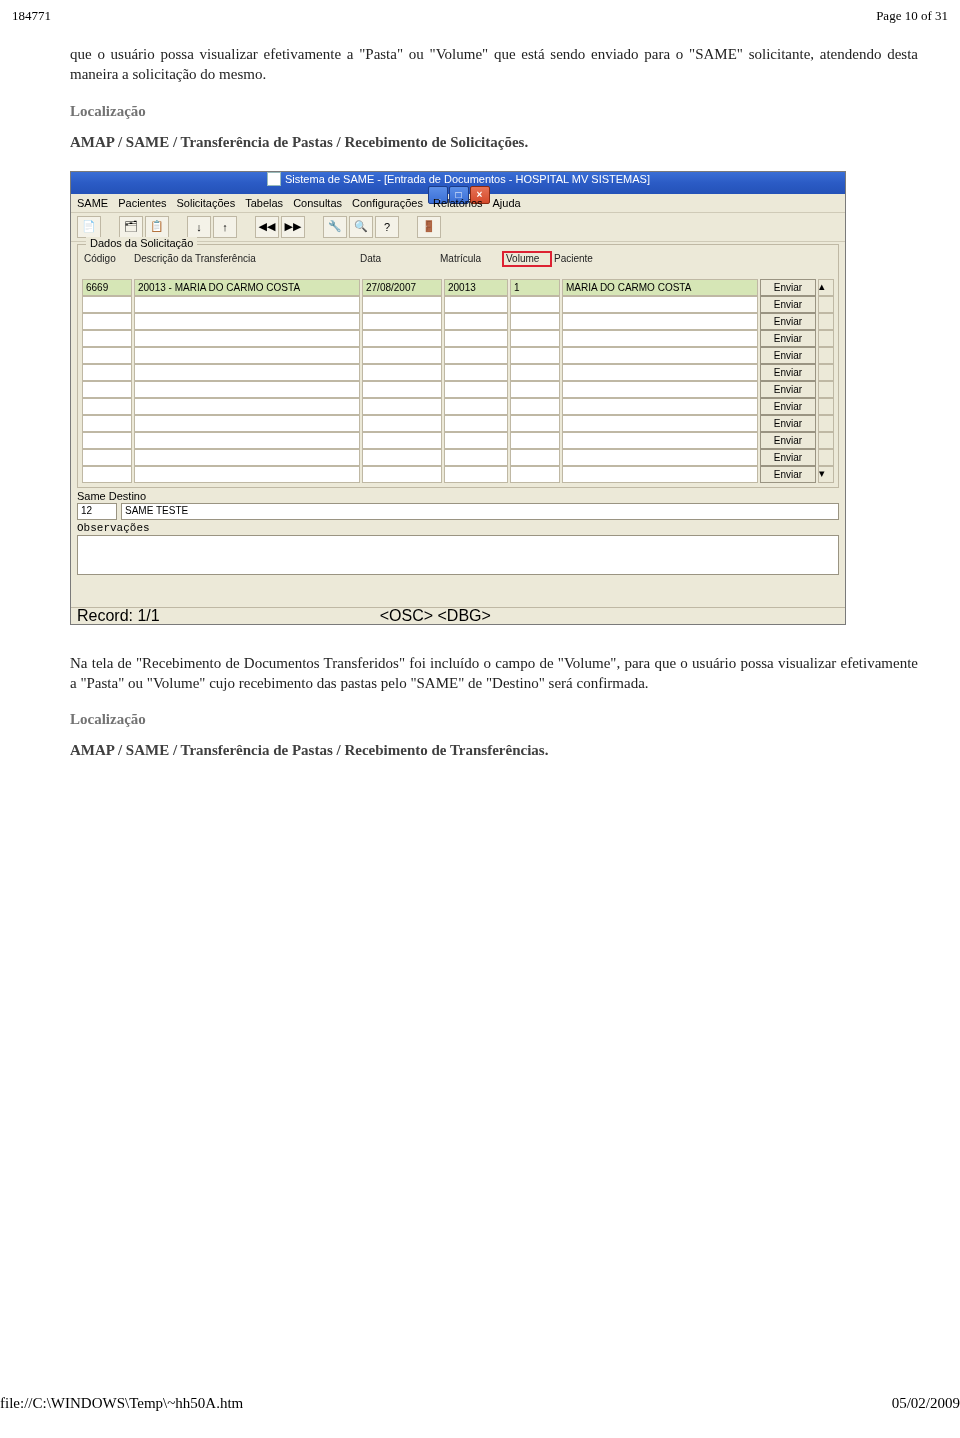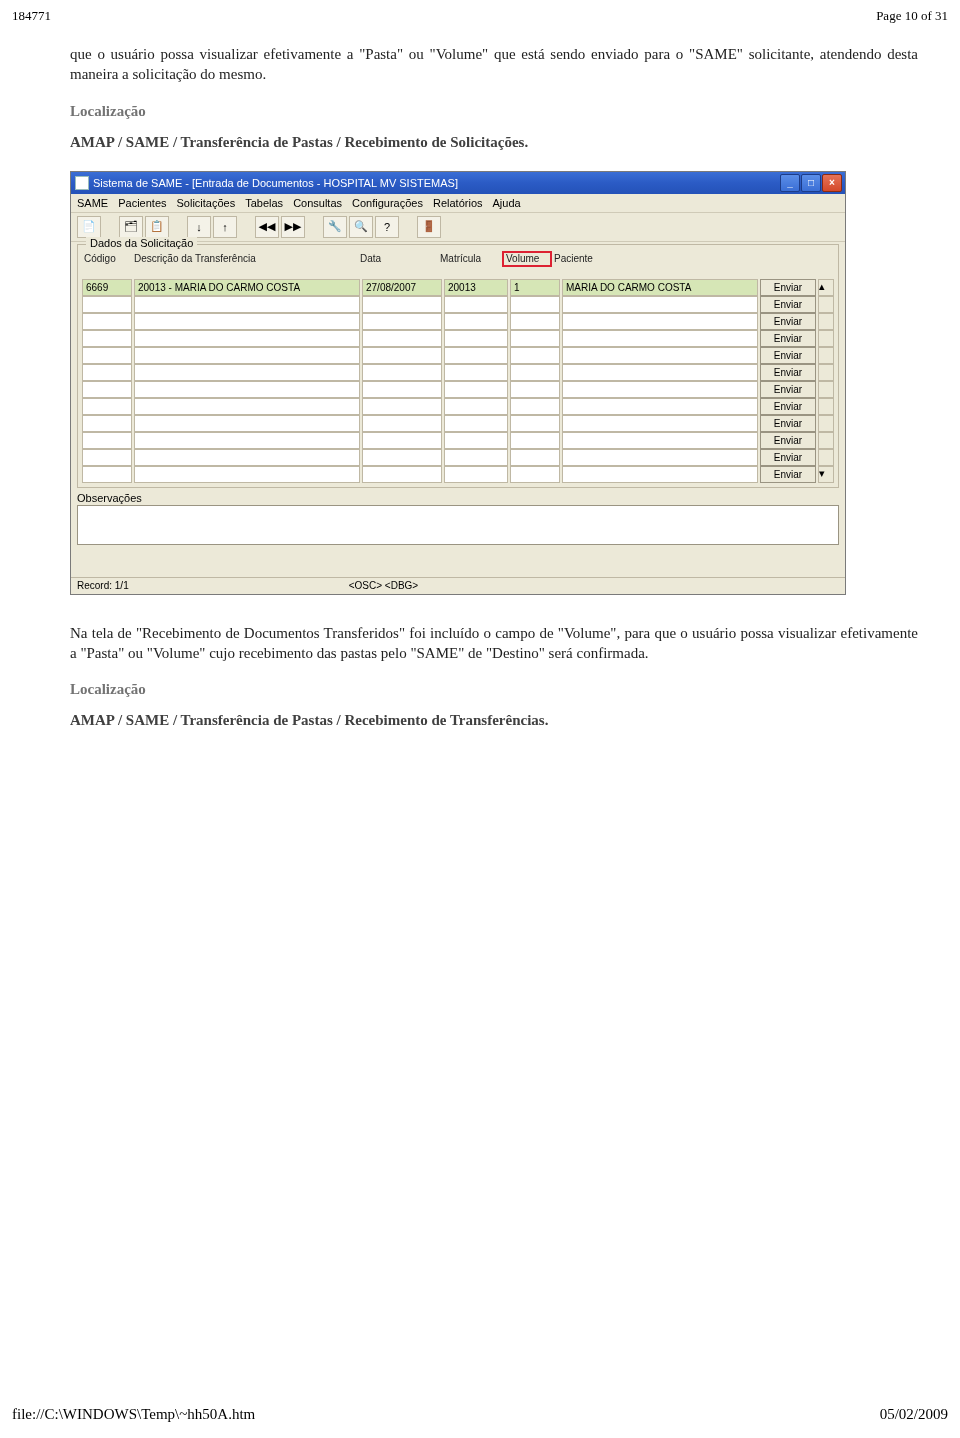--- a/index.html
+++ b/index.html
@@ -48,20 +48,21 @@
   }
   .titlebar {
     background: linear-gradient(#3a6ed5,#2b5bc5 50%,#2452b8);
     color: #fff;
     height: 22px;
     display: flex;
     align-items: center;
     justify-content: space-between;
     padding: 0 3px 0 4px;
     font-size: 11px;
+    flex-direction: column;
   }
   .titlebar-left { display:flex; align-items:center; gap:4px; }
   .titlebar-icon { width:14px; height:14px; background:#fff; border:1px solid #9bb; }
   .win-btns { display:flex; gap:1px; }
   .win-btn {
     width:20px; height:18px;
     background: linear-gradient(#5b8ee8,#3a6ed5);
     border:1px solid #1d3c88;
     border-radius:2px;
     display:flex; align-items:center; justify-content:center;
@@ -166,44 +167,45 @@
   .pair-col { flex:1; }
   .pair-label { display:block; font-size:11px; margin-bottom:1px;}
   .pair-inputs { display:flex; gap:4px; }
   .inp-sm {
     background:#fff; border:1px solid #9a9482;
     height:17px; font-size:10px; padding:1px 3px;
   }
   .w40 { width:40px; } .wflex{ flex:1; }
   .obs-area {
     margin:2px 6px 6px 6px;
+    font-family:Liberation Mono, monospace;
   }
   .obs-box {
     background:#fff; border:1px solid #9a9482;
     height:40px; width:100%;
   }
   .statusbar {
     background:#ece9d8;
     border-top:1px solid #bfb8a4;
     display:flex;
-    font-size:10px;
+    font-size:16px;
     padding:2px 6px;
     gap:60px;
     align-items:center;
     height:17px;
   }
   .statusbar .sseg { }
   .sseg.center { margin-left:160px; }
   .page-footer {
     position: fixed;
     display:flex;
     justify-content:space-between;
     font-size:15px;
-    padding:8px 12px;
-    bottom:7px; left:0; width:960px;
+    padding:8px 0;
+    bottom:18px; left:0; width:960px;
     background:#fff;
   }
   @media print { .page-footer{position:fixed;} }
   
   .spacer { height: 380px; }
 </style>
 </head>
 <body>
 
 <div class="page-header">
@@ -395,20 +397,27 @@
             <div class="cell col-mat"></div>
             <div class="cell" style="width:50px"></div>
             <div class="cell col-pac"></div>
             <div class="btn-enviar">Enviar</div>
             <div class="scroll-stub">▾</div>
           </div>
       </div>
     </div>
 
     <div class="pair-row">
+      <div class="pair-col">
+        <span class="pair-label">Same Destino</span>
+        <div class="pair-inputs">
+          <div class="inp-sm w40">12</div>
+          <div class="inp-sm wflex">SAME TESTE</div>
+        </div>
+      </div>
     </div>
 
     <div class="obs-area">
       <span class="pair-label">Observações</span>
       <div class="obs-box"></div>
     </div>
 
     <div style="height:26px;background:#ece9d8;"></div>
 
     <div class="statusbar">

